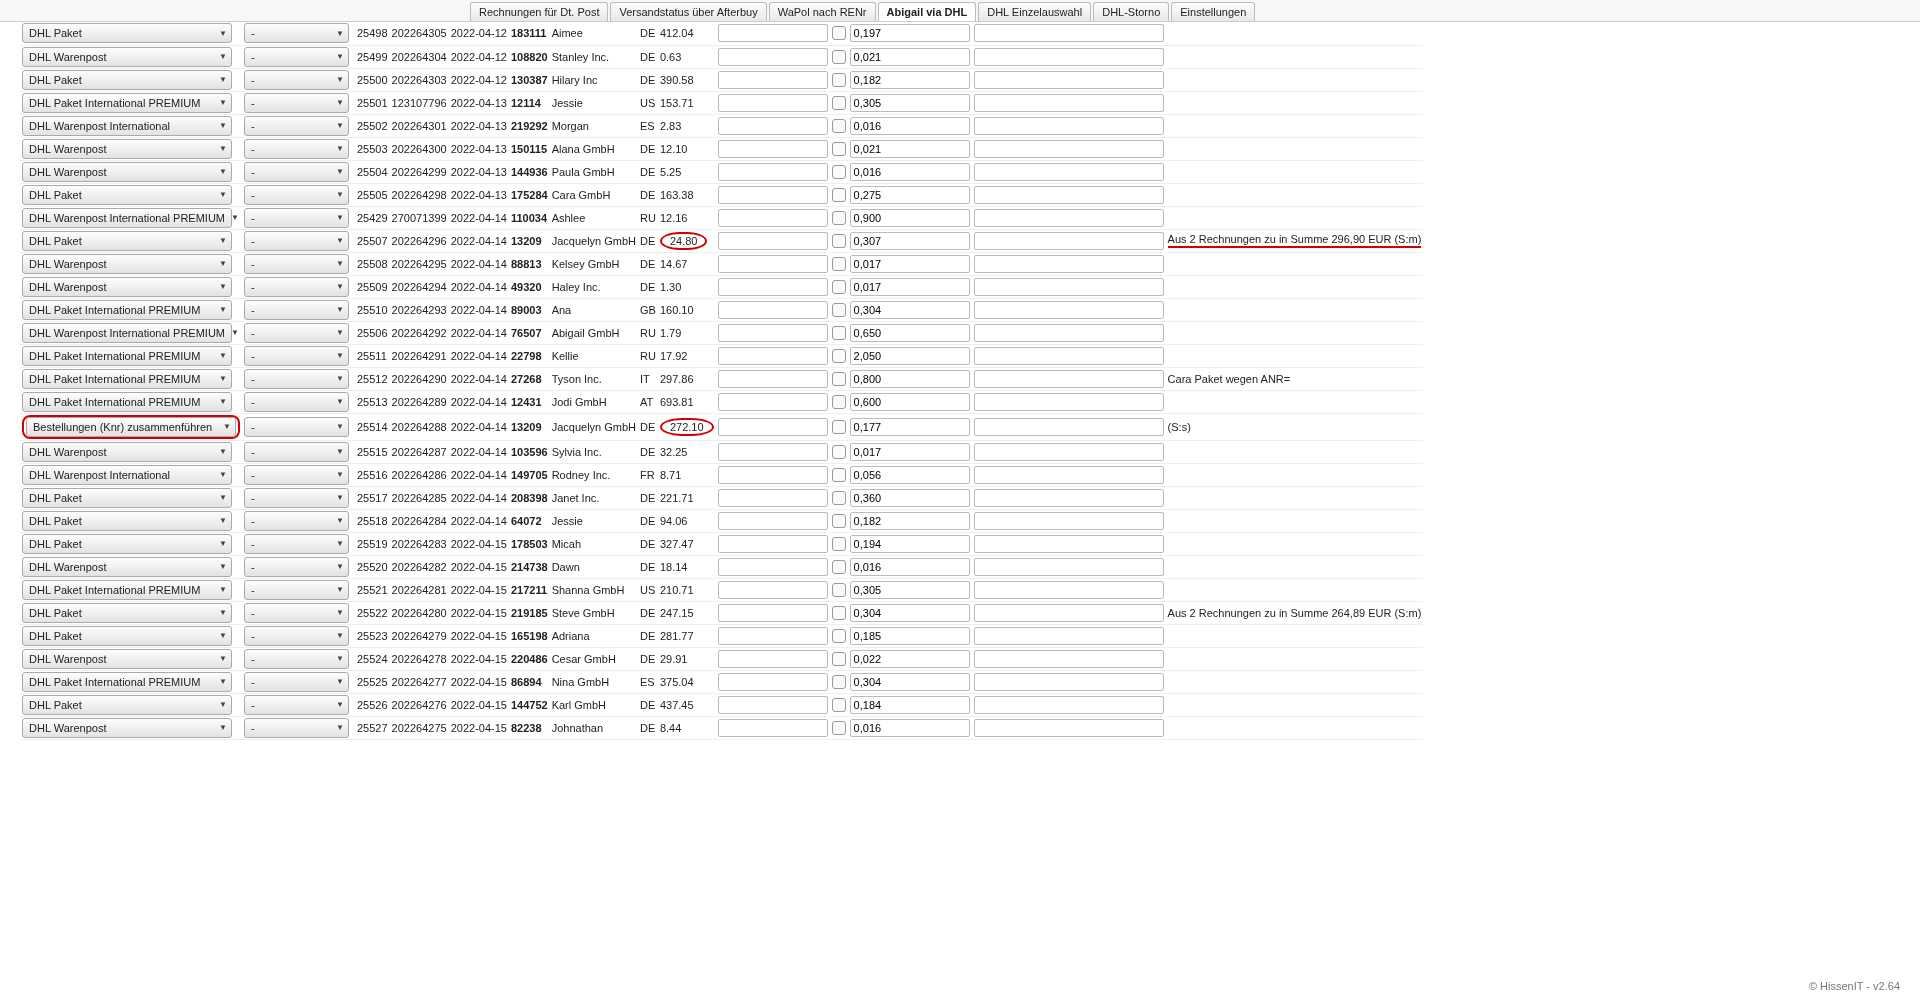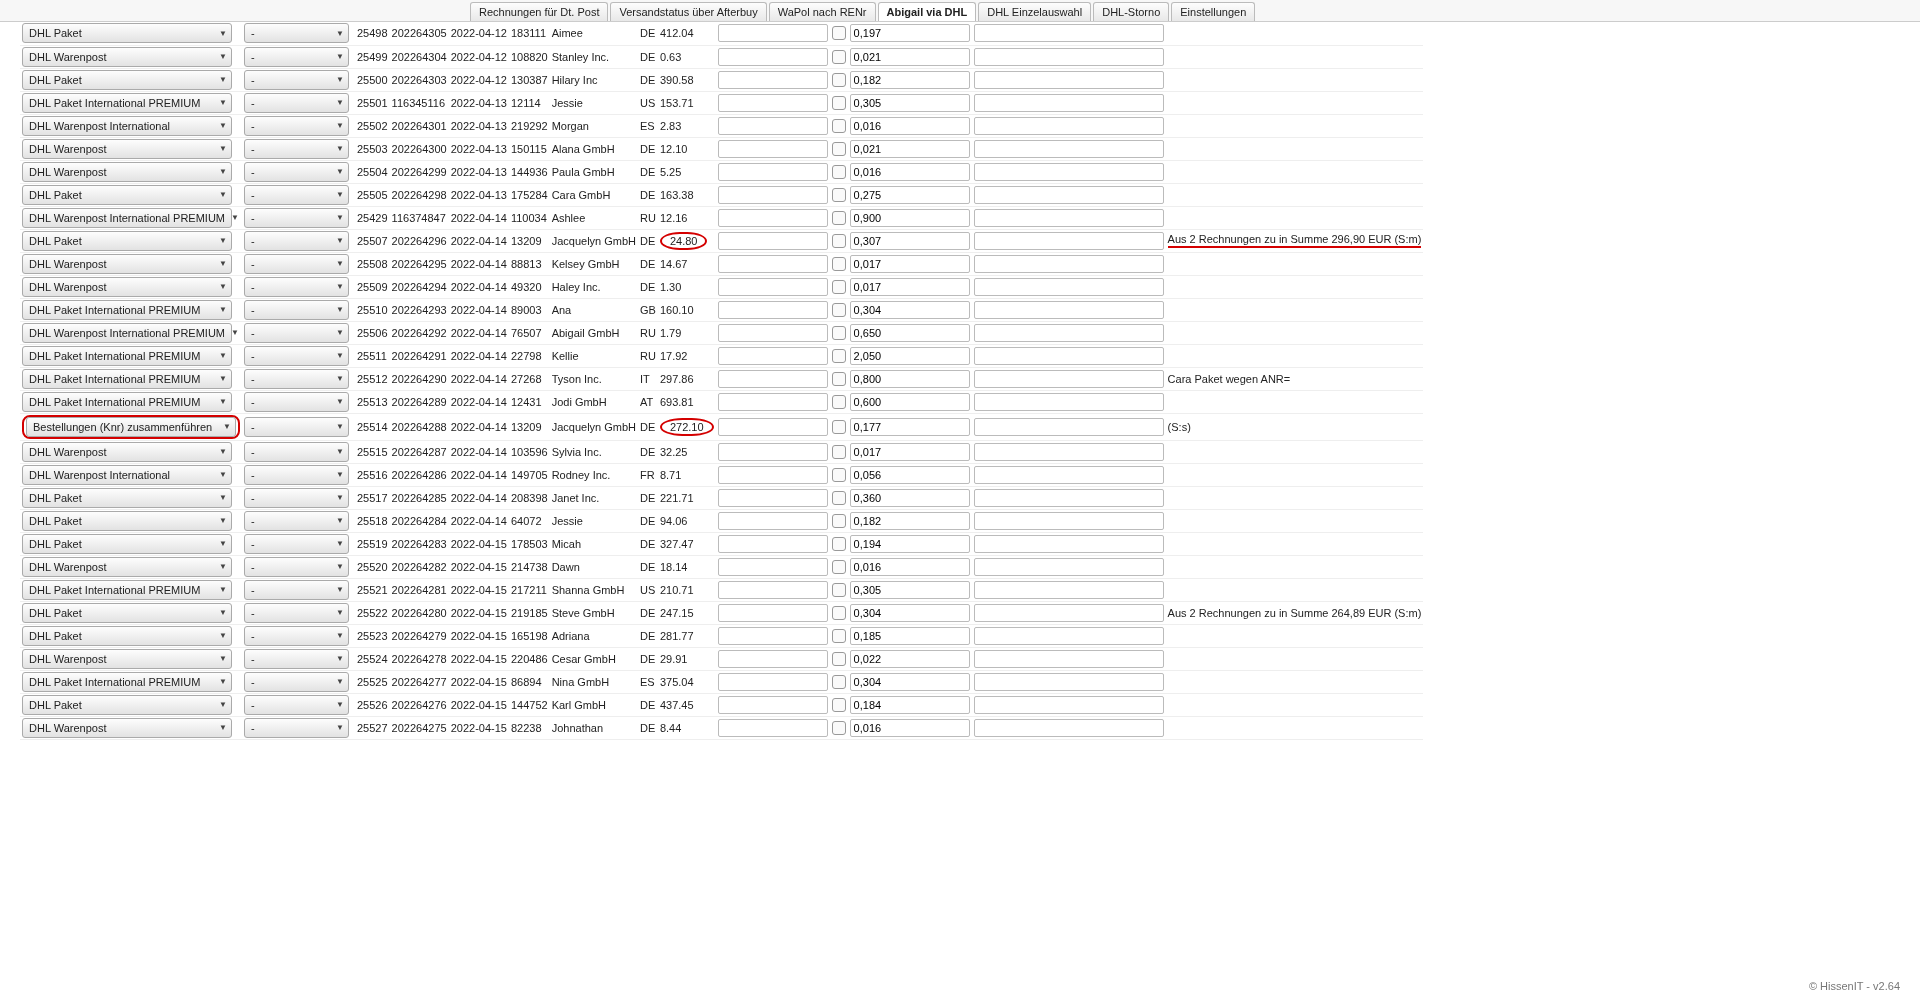--- a/index.html
+++ b/index.html
@@ -30,21 +30,21 @@
 .in2 { width:120px; }
 .in3 { width:190px; }
 
 .cb { width:14px; height:14px; border:1px solid #999; border-radius:3px; background:#fafafa; display:inline-block; vertical-align:middle; }
 
 .circle-red { border:2.5px solid #d40000; border-radius:50%/60%; padding:1px 8px; display:inline-block; }
 .box-red { border:2.5px solid #d40000; border-radius:8px; padding:0 2px; display:inline-block; }
 .underline-red { border-bottom:2.5px solid #d40000; display:inline-block; padding-bottom:1px; }
 
 .footer { position:fixed; bottom:2px; right:20px; color:#777; font-size:11px; }
-.c-id{width:40px;} .c-ord{width:60px;} .c-date{width:65px;} .c-knr{width:44px;}
+.c-id{width:40px;} .c-ord{width:60px;} .c-date{width:65px;} .c-knr{width:44px;font-weight:bold;}
 .c-name{width:96px; overflow:hidden;} .c-cty{width:20px;} .c-amt{width:44px; text-align:left;}
 .c-in1{width:115px;} .c-cb{width:50px;text-align:center;} .c-in2{width:125px;} .c-in3{width:195px;}
 .c-note{width:220px;}
 </style>
 </head>
 <body>
 
 <div class="tabs" id="tabbar">
     <div class="tab">Rechnungen für Dt. Post</div>
     <div class="tab">Versandstatus über Afterbuy</div>
@@ -131,21 +131,21 @@
           <td><span class="dd dd1">
               <span>DHL Paket International PREMIUM</span>
               <span class="arrow">▼</span>
             </span></td>
           <td><span class="dd dd2">
               <span>-</span>
               <span class="arrow">▼</span>
             </span></td>
           <td style="width: 70px;"></td>
           <td class="c-id">25501</td>
-          <td class="c-ord">116345116</td>
+          <td class="c-ord">123107796</td>
           <td class="c-date">2022-04-13</td>
           <td class="c-knr">12114</td>
           <td class="c-name">Jessie</td>
           <td class="c-cty">US</td>
           <td class="c-amt">153.71</td>
           <td class="c-in1"><input class="txtin in1" style=""></td>
           <td class="c-cb"><span class="cb"></span></td>
           <td class="c-in2"><input class="txtin in2" value="0,305" style=""></td>
           <td class="c-in3"><input class="txtin in3" style=""></td>
           <td class="c-note"></td>
@@ -246,21 +246,21 @@
           <td><span class="dd dd1">
               <span>DHL Warenpost International PREMIUM</span>
               <span class="arrow">▼</span>
             </span></td>
           <td><span class="dd dd2">
               <span>-</span>
               <span class="arrow">▼</span>
             </span></td>
           <td style="width: 70px;"></td>
           <td class="c-id">25429</td>
-          <td class="c-ord">116374847</td>
+          <td class="c-ord">270071399</td>
           <td class="c-date">2022-04-14</td>
           <td class="c-knr">110034</td>
           <td class="c-name">Ashlee</td>
           <td class="c-cty">RU</td>
           <td class="c-amt">12.16</td>
           <td class="c-in1"><input class="txtin in1" style=""></td>
           <td class="c-cb"><span class="cb"></span></td>
           <td class="c-in2"><input class="txtin in2" value="0,900" style=""></td>
           <td class="c-in3"><input class="txtin in3" style=""></td>
           <td class="c-note"></td>

